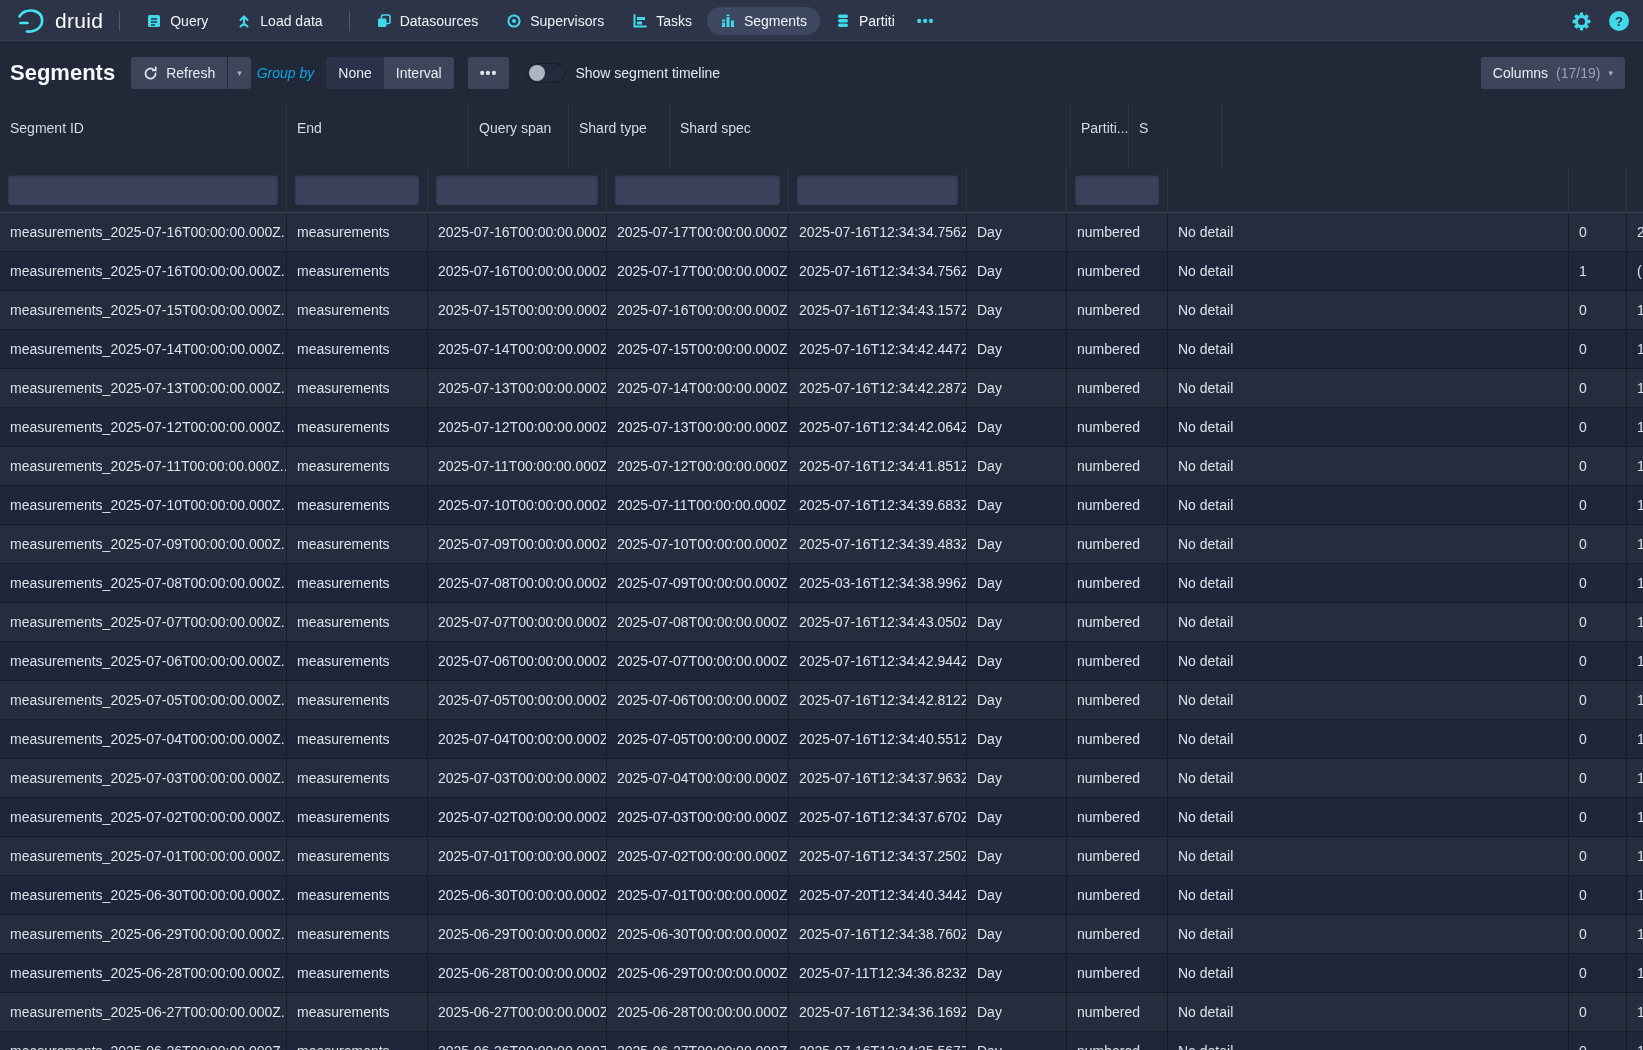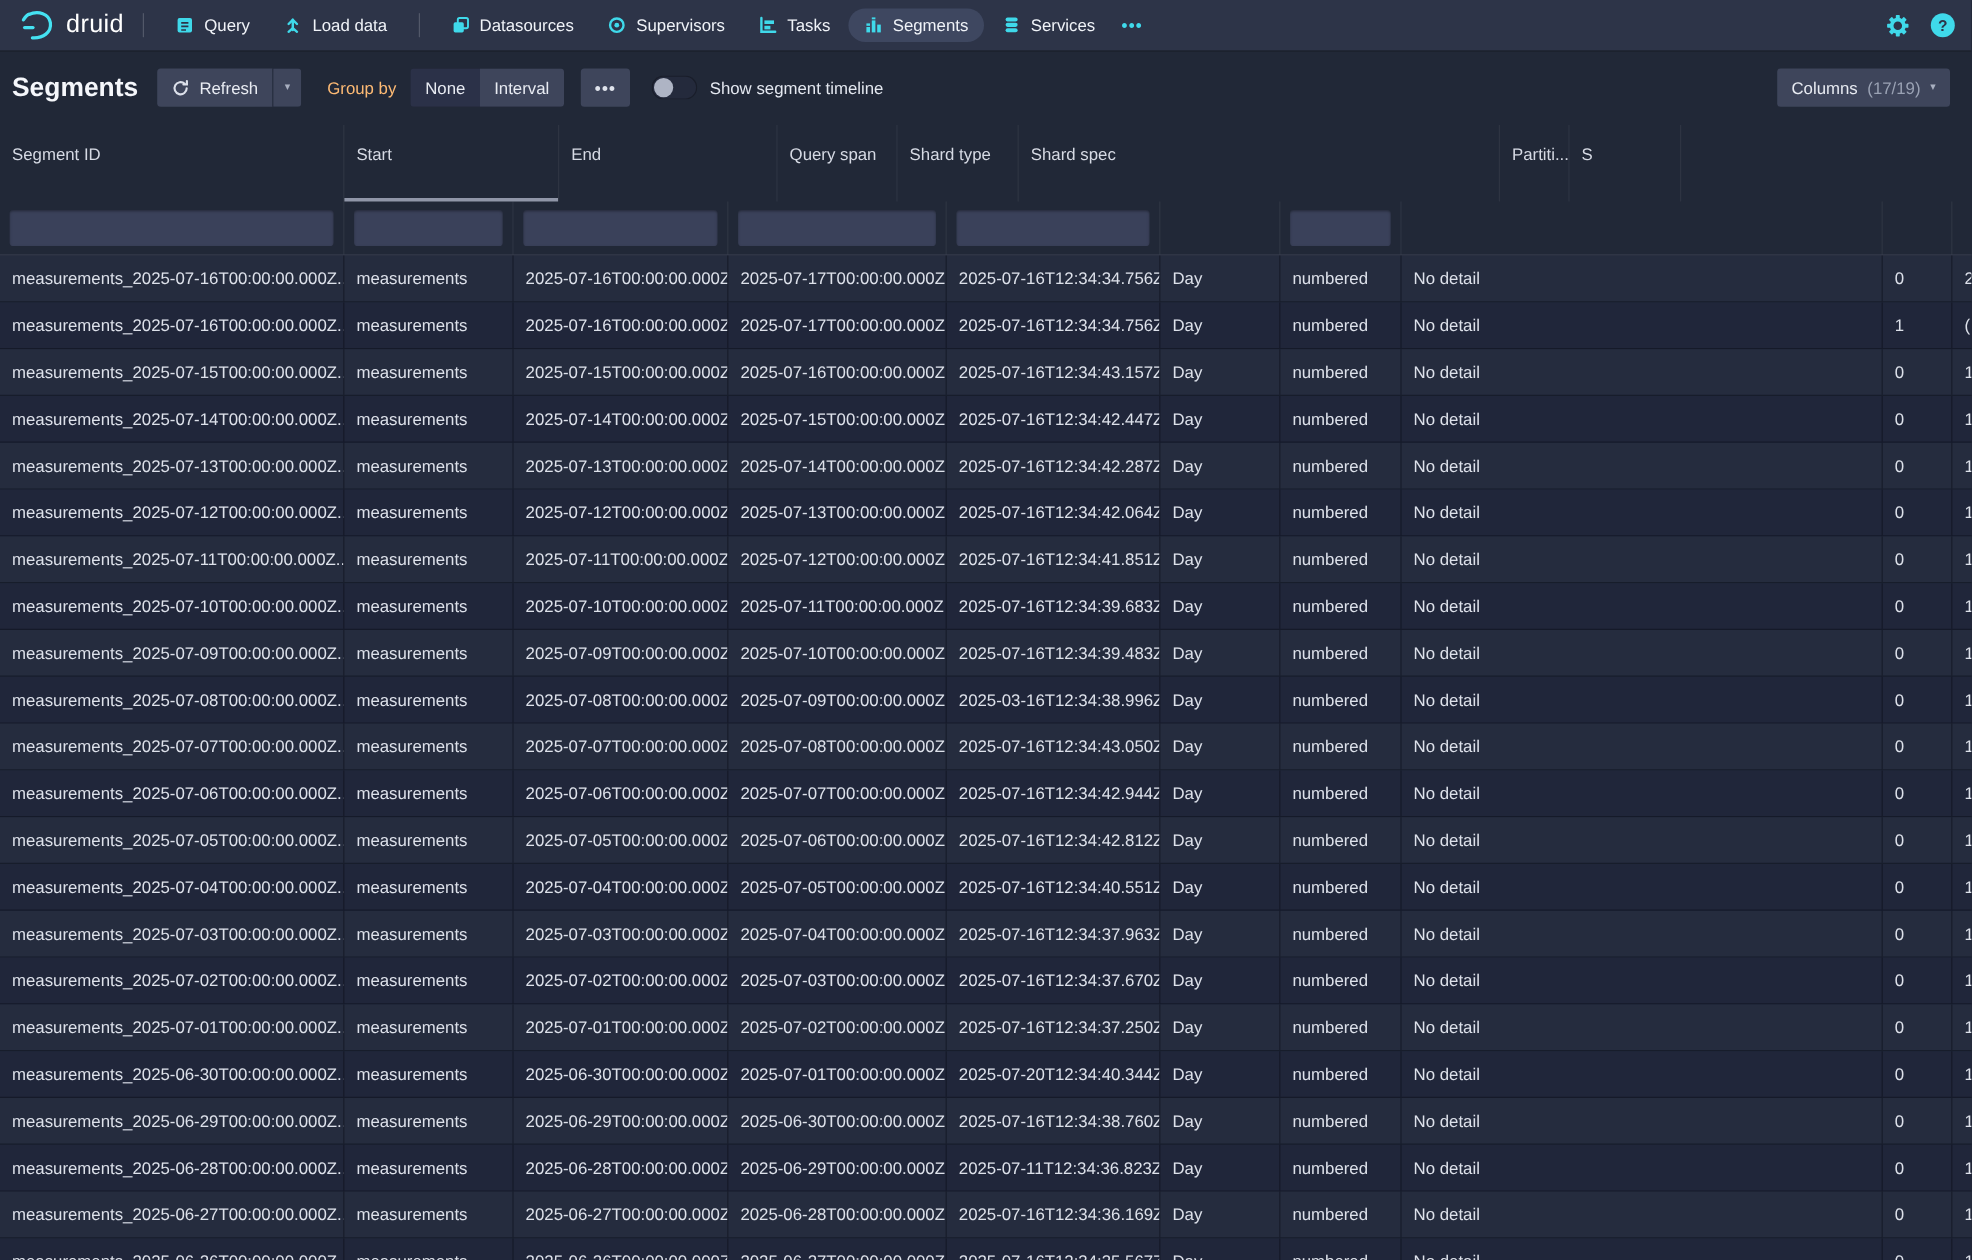--- a/index.html
+++ b/index.html
@@ -36,21 +36,21 @@
   .page-title { font-size: 22px; font-weight: bold; color: #f5f7fb; margin: 0 16px 0 0; }
   .btn {
     background: #3e455b; border: none; border-radius: 3px; color: #e8ebf2; font-size: 14px;
     height: 32px; display: inline-flex; align-items: center; gap: 8px; padding: 0 12px; cursor: pointer;
     font-family: inherit;
   }
   .btn .caret, .caret { font-family: "DejaVu Sans", sans-serif; font-size: 9px; color: #a8afc0; }
   .split { display: inline-flex; }
   .split .btn.main { border-radius: 3px 0 0 3px; }
   .split .btn.arrow { border-radius: 0 3px 3px 0; border-left: 1px solid rgba(17,22,34,0.55); padding: 0 9px; }
-  .toolbar-label { color: #fdba74; margin: 0 12px 0 22px; }
+  .toolbar-label { color: #0ea5e9; margin: 0 12px 0 6px; font-style: italic; }
   .seg-group { display: inline-flex; border-radius: 3px; overflow: hidden; }
   .seg-group .btn { border-radius: 0; }
   .seg-group .btn.selected { background: #2b3148; }
   .more-btn { margin-left: 14px; letter-spacing: 1px; font-weight: bold; color: #dfe3ec; }
   .switch { width: 38px; height: 20px; border-radius: 10px; background: #242a3c; margin: 0 10px 0 18px;
     position: relative; cursor: pointer; flex: none; box-shadow: inset 0 0 0 1px rgba(0,0,0,0.3); }
   .switch .knob { position: absolute; left: 2px; top: 2px; width: 16px; height: 16px; border-radius: 50%; background: #aeb4c4; }
   .spacer { flex: 1; }
   .columns-btn { margin-right: 8px; }
   .dim { color: #9aa2b4; }
@@ -160,21 +160,21 @@
   </div>
 
   <div class="nav-item">
     <span style="display:inline-flex">
       <svg width="16" height="16" viewBox="0 0 16 16" fill="#3fd9ea">
           <rect x="3" y="1.5" width="10" height="3.4" rx="1.7"></rect>
           <rect x="3" y="6" width="10" height="3.4" rx="1.7"></rect>
           <rect x="3" y="10.5" width="10" height="3.4" rx="1.7"></rect>
         </svg>
     </span>
-    <span>Services</span>
+    <span>Partiti</span>
   </div>
 
   <div class="nav-more">•••</div>
 
   <div class="nav-right">
     <span class="gear">
       <svg width="19" height="19" viewBox="0 0 16 16" fill="#3fd9ea">
           <path d="M15 6.6h-1.6a5.6 5.6 0 0 0-.55-1.35l1.1-1.1a.5.5 0 0 0 0-.7L12.55 2.05a.5.5 0 0 0-.7 0l-1.1 1.1A5.6 5.6 0 0 0 9.4 2.6V1a.5.5 0 0 0-.5-.5H7.1a.5.5 0 0 0-.5.5v1.6a5.6 5.6 0 0 0-1.35.55l-1.1-1.1a.5.5 0 0 0-.7 0L2.05 3.45a.5.5 0 0 0 0 .7l1.1 1.1A5.6 5.6 0 0 0 2.6 6.6H1a.5.5 0 0 0-.5.5v1.8c0 .28.22.5.5.5h1.6c.12.48.3.93.55 1.35l-1.1 1.1a.5.5 0 0 0 0 .7l1.4 1.4c.2.2.5.2.7 0l1.1-1.1c.42.25.87.43 1.35.55V15c0 .28.22.5.5.5h1.8a.5.5 0 0 0 .5-.5v-1.6a5.6 5.6 0 0 0 1.35-.55l1.1 1.1c.2.2.5.2.7 0l1.4-1.4a.5.5 0 0 0 0-.7l-1.1-1.1c.25-.42.43-.87.55-1.35H15a.5.5 0 0 0 .5-.5V7.1a.5.5 0 0 0-.5-.5zM8 11a3 3 0 1 1 0-6 3 3 0 0 1 0 6z"></path>
         </svg>
     </span>
@@ -219,21 +219,20 @@
   <button class="btn columns-btn">
     <span>Columns</span>
     <span class="dim">(17/19)</span>
     <span class="caret">▾</span>
   </button>
 </div>
 
 <div class="tablewrap">
   <div class="t-head">
       <div class="th" style="width: 287px;">Segment ID</div>
-      <div class="th sorted" style="width: 179px;">Start</div>
       <div class="th" style="width: 182px;">End</div>
       <div class="th" style="width: 100px;">Query span</div>
       <div class="th" style="width: 101px;">Shard type</div>
       <div class="th" style="width: 401px;">Shard spec</div>
       <div class="th" style="width: 58px;">Partiti...</div>
       <div class="th" style="width: 93px;">S</div>
     </div>
   <div class="t-filters">
       <div class="tf" style="width: 287px;"><input class="filter-input" style=""></div>
       <div class="tf" style="width: 141px;"><input class="filter-input" style=""></div>

